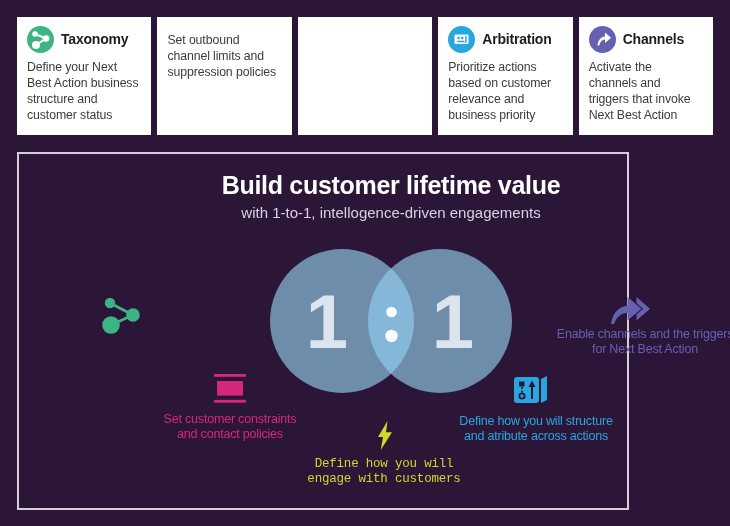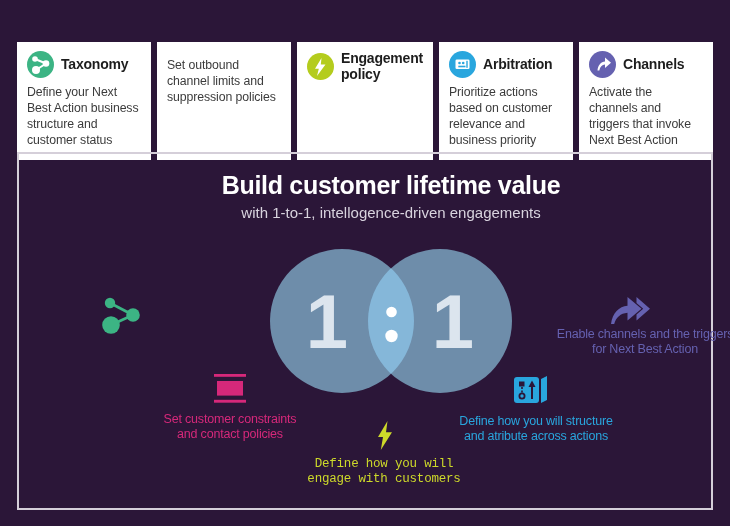--- a/index.html
+++ b/index.html
@@ -9,21 +9,20 @@
     font-family: "Liberation Sans", "DejaVu Sans", sans-serif;
     overflow: hidden;
   }
   .stage { position:relative; width:730px; height:526px; }
 
   
   .cards-row { position:absolute; left:17px; top:17px; width:696px; display:flex; gap:6px; }
   .card {
     flex:1; height:118px; background:var(--card-bg,#fff);
     padding:9px 10px;
-    margin-top:25px;
   }
   .card-head { display:flex; align-items:center; gap:7px; }
   .icon-circle {
     width:27px; height:27px; border-radius:50%; flex:0 0 27px;
     display:flex; align-items:center; justify-content:center;
   }
   .bg-green  { background:var(--green,  #3cb484); }
   .bg-pink   { background:var(--pink,   #d6287a); }
   .bg-yellow { background:var(--yellow-icon, #b4cc1d); }
   .bg-blue   { background:var(--blue,   #29a6de); }
@@ -32,21 +31,21 @@
     font-weight:bold; font-size:14px; line-height:1.12;
     color:var(--card-title-color,#1d1d1d); letter-spacing:-0.2px;
   }
   .card-desc {
     margin-top:7px; font-size:12.3px; line-height:1.3;
     color:var(--card-text-color,#3c3c3c); letter-spacing:-0.1px;
   }
 
   
   .panel {
-    position:absolute; left:17px; top:152px; width:696px; height:358px;
+    position:absolute; left:17px; top:152px; width:612px; height:358px;
     border:2px solid var(--panel-border,#d5cfd9);
   }
   .panel-header {
     position:absolute; left:372px; top:17px; width:620px;
     transform:translateX(-50%); text-align:center;
   }
   .panel-title {
     font-size:25px; font-weight:bold; letter-spacing:-0.3px;
     color:var(--panel-title-color,#ffffff);
   }
@@ -91,28 +90,20 @@
         <span class="card-title">Taxonomy</span>
       </div>
       <div class="card-desc">Define your Next Best Action business structure and customer status</div>
     </div>
 
     <div class="card">
       <div class="card-desc">Set outbound channel limits and suppression policies</div>
     </div>
 
     <div class="card">
-      <div class="card-head">
-        <span class="icon-circle bg-yellow">
-          <svg viewBox="0 0 27 27" width="27" height="27">
-            <path d="M14.5,5 L8,15.8 L11.8,15.8 L10,23 L18.5,11.6 L13.8,11.6 Z" fill="#fff"></path>
-          </svg>
-        </span>
-        <span class="card-title">Engagement policy</span>
-      </div>
     </div>
 
     <div class="card">
       <div class="card-head">
         <span class="icon-circle bg-blue">
           <svg viewBox="0 0 27 27" width="27" height="27">
             <rect x="6.5" y="8.5" width="14" height="9.5" rx="1.3" fill="#fff"></rect>
             <circle cx="10.5" cy="12" r="1.3" fill="var(--blue,#29a6de)"></circle>
             <circle cx="14.2" cy="12" r="1.3" fill="var(--blue,#29a6de)"></circle>
             <rect x="9.3" y="14.7" width="7.2" height="1.6" fill="var(--blue,#29a6de)"></rect>

